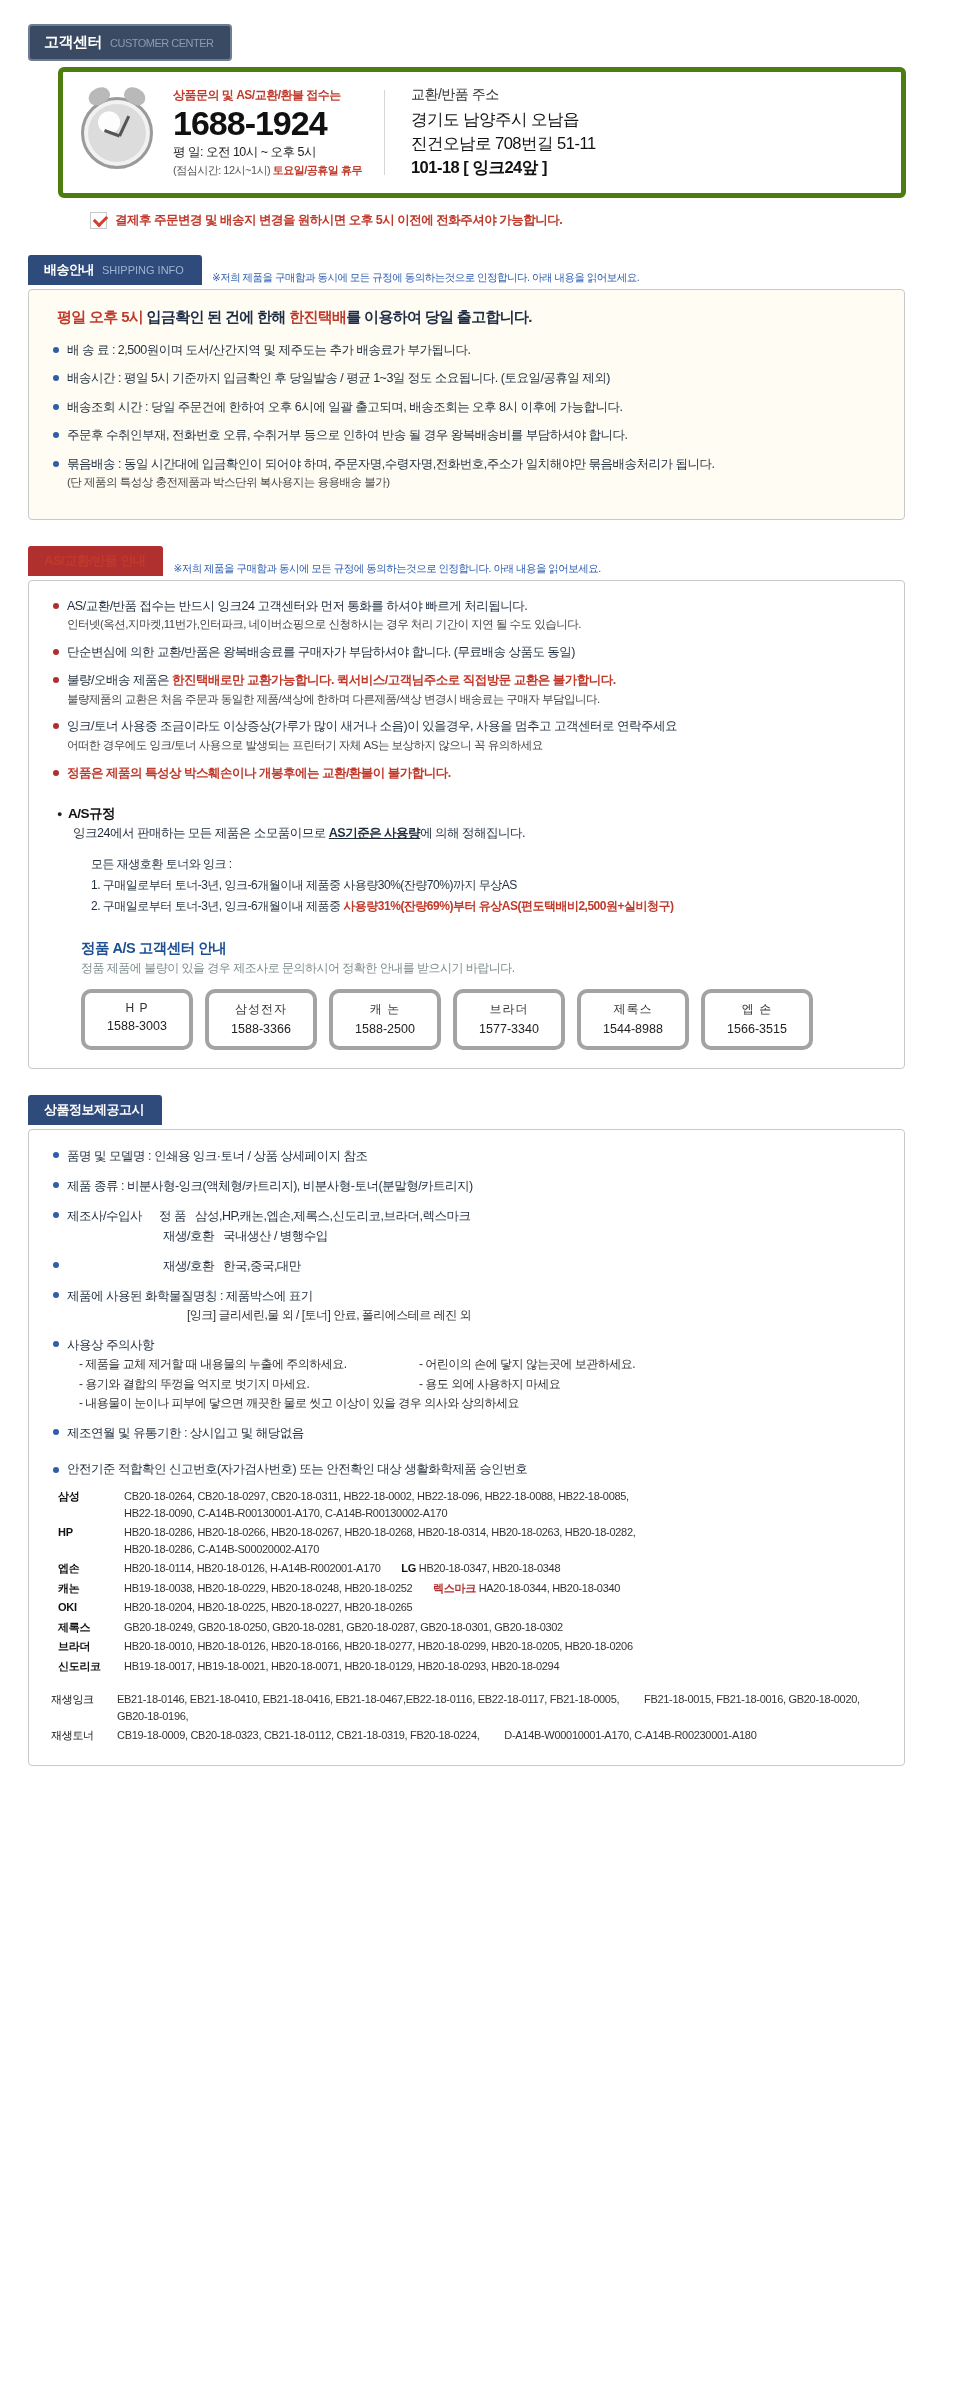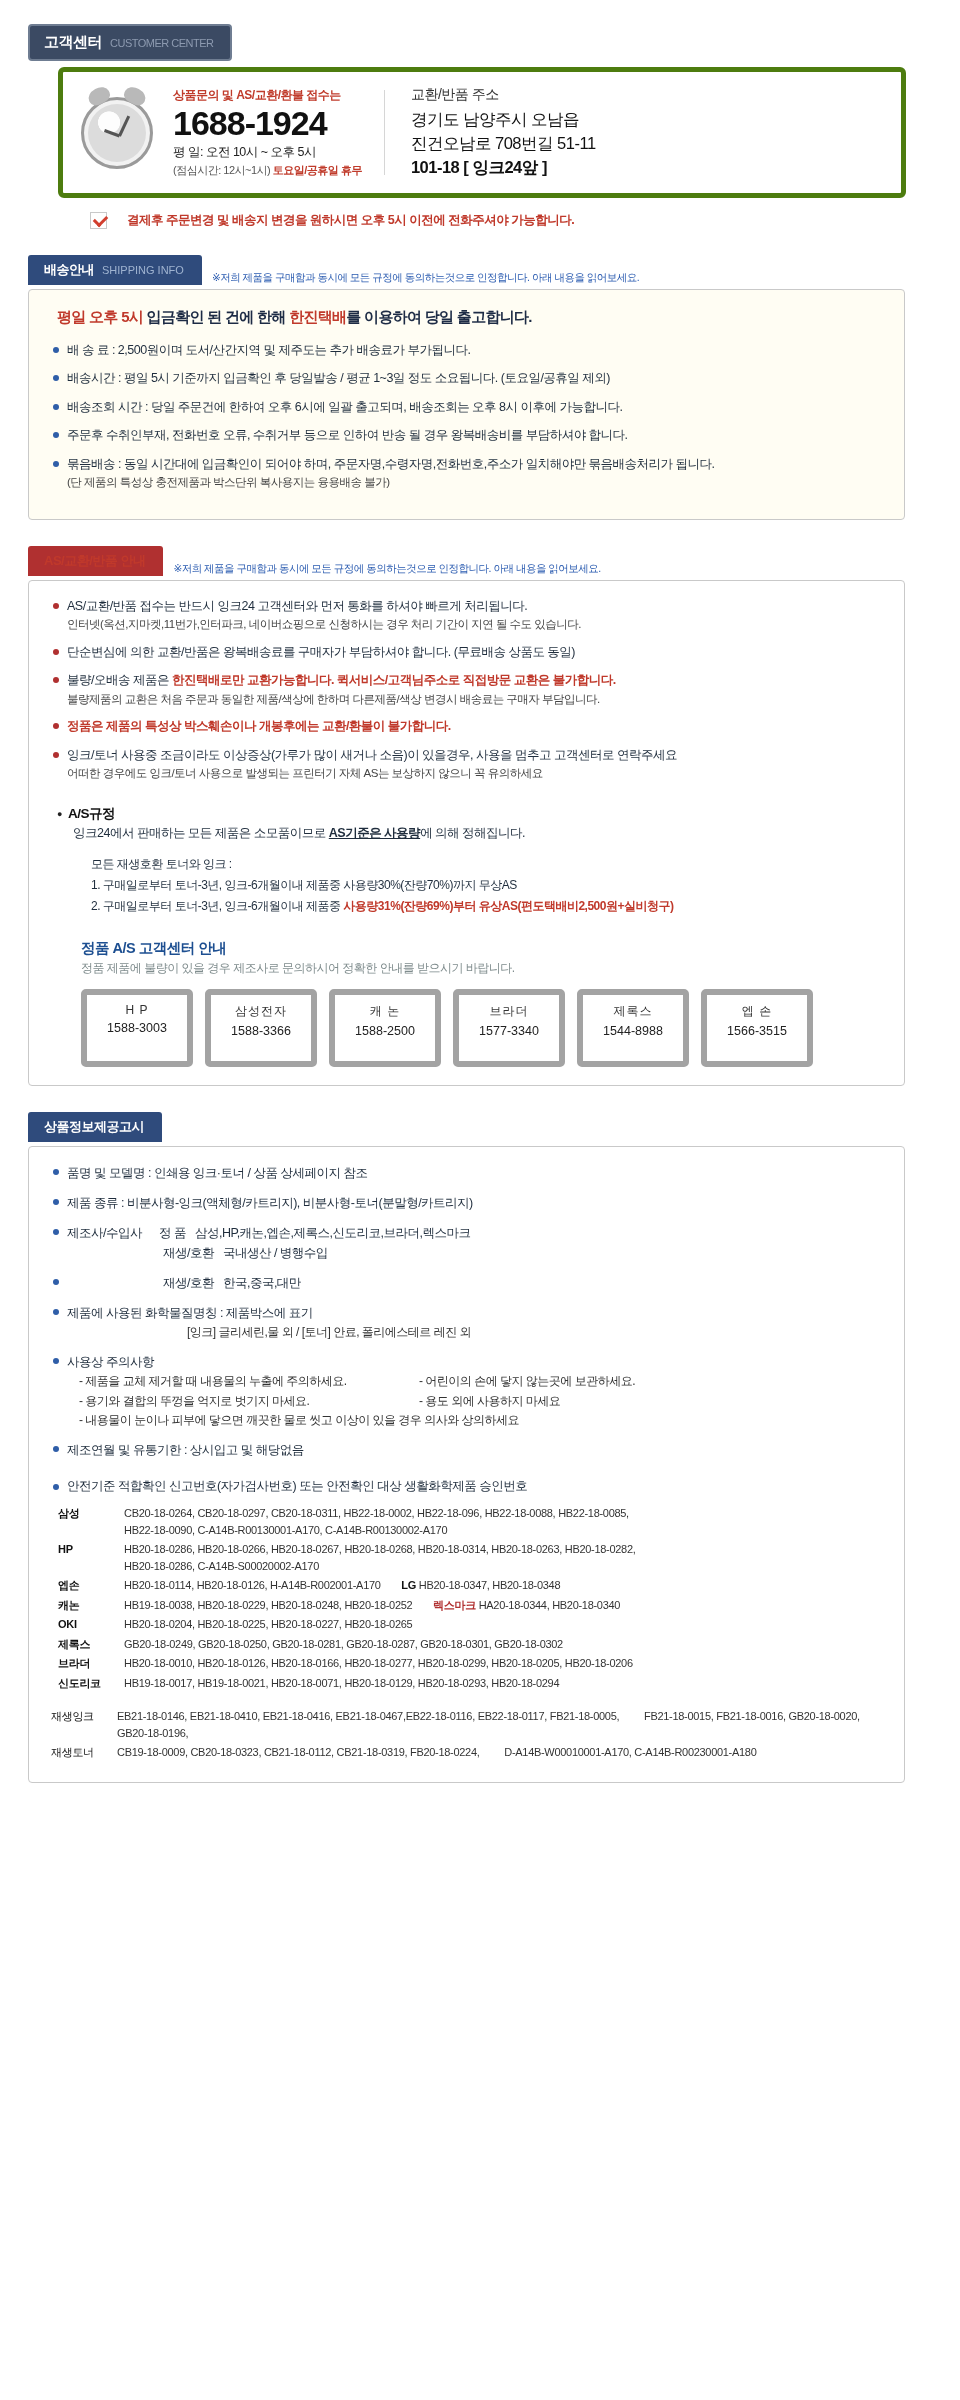--- a/index.html
+++ b/index.html
@@ -83,21 +83,21 @@
   .cc-left .hours2 .off { color:#c03b2b; font-weight:bold; }
 
   .cc-div { width:1px; background:#d6d6d6; align-self:stretch; margin:4px 0; }
 
   .cc-right { padding-left:26px; }
   .cc-right .lab { font-size:14px; color:#333; letter-spacing:-0.5px; }
   .cc-right .addr1 { font-size:16.5px; color:#111; margin-top:5px; letter-spacing:-0.5px;}
   .cc-right .addr2 { font-size:16.5px; color:#111; margin-top:2px; letter-spacing:-0.5px;}
   .cc-right .addr3 { font-size:16.5px; color:#111; margin-top:2px; font-weight:bold; letter-spacing:-0.5px;}
 
-  .cc-notice { margin:14px 0 0 62px; font-size:12.5px; color:#c0392b; font-weight:bold; letter-spacing:-0.5px; display:flex; align-items:center; gap:20px;}
+  .cc-notice { margin:14px 0 0 62px; font-size:12.5px; color:#c0392b; font-weight:bold; letter-spacing:-0.5px; display:flex; align-items:center; gap:8px;}
   .chk { width:17px; height:17px; background:#fff; border:1px solid #c9c9c9; position:relative; flex:0 0 17px;}
   .chk:after{ content:""; position:absolute; left:3px; top:2px; width:10px; height:6px; border-left:3px solid #d23f2f; border-bottom:3px solid #d23f2f; transform:rotate(-45deg); }
 
   
   .sec { margin: 26px 0 0 28px; width:877px; }
   .sec-head { display:flex; align-items:flex-end; }
   .box {
     border:1px solid #c9c9c9;
     border-radius:4px;
     background:#fff;
@@ -131,22 +131,22 @@
   
   .as-sub-title { font-size:13.5px; font-weight:bold; color:#111; margin:22px 0 0 6px; letter-spacing:-0.5px;}
   .as-sub-title:before{ content:"●"; font-size:9px; color:#222; margin-right:6px; vertical-align:middle;}
   .as-para { font-size:12.5px; color:#1f2d3d; letter-spacing:-0.5px; line-height:1.7; margin-left:22px;}
   .as-list { font-size:12px; color:#1f2d3d; letter-spacing:-0.5px; line-height:1.75; margin:10px 0 0 40px;}
 
   .as-center-title { color:#1d4f91; font-weight:bold; font-size:14.5px; margin:22px 0 2px 30px; letter-spacing:-0.5px;}
   .as-center-sub { color:#7f8c8d; font-size:12px; margin:0 0 12px 30px; letter-spacing:-0.5px;}
   .brand-row { display:flex; gap:12px; margin-left:30px; }
   .brand {
-    width:112px; border:6px solid #a3a3a3; border-radius:5px; background:#fff;
-    text-align:center; padding:8px 0 23px 0;
+    width:112px; border:4px solid #a3a3a3; border-radius:10px; background:#fff;
+    text-align:center; padding:8px 0 10px 0;
   }
   .brand .nm { font-size:12px; color:#333; letter-spacing:1px;}
   .brand .no { font-size:12.5px; color:#222; margin-top:4px;}
 
   
   .pi-list { list-style:none; margin:0; padding:0; }
   .pi-list > li {
     position:relative; padding-left:16px; font-size:12.5px; color:#1f2d3d;
     letter-spacing:-0.5px; line-height:1.6; margin-bottom:10px;
   }
@@ -252,25 +252,25 @@
           <span class="sub-line">인터넷(옥션,지마켓,11번가,인터파크, 네이버쇼핑으로 신청하시는 경우 처리 기간이 지연 될 수도 있습니다.</span>
         </li>
         <li>
           <span>단순변심에 의한 교환/반품은 왕복배송료를 구매자가 부담하셔야 합니다. (무료배송 상품도 동일)</span>
         </li>
         <li>
           <span>불량/오배송 제품은 </span><span class="redb">한진택배로만 교환가능합니다. 퀵서비스/고객님주소로 직접방문 교환은 불가합니다.</span>
           <span class="sub-line">불량제품의 교환은 처음 주문과 동일한 제품/색상에 한하며 다른제품/색상 변경시 배송료는 구매자 부담입니다.</span>
         </li>
         <li>
-          <span class="redb">정품은 제품의 특성상 박스훼손이나 개봉후에는 </span><span class="redb">교환/환불이 불가합니다.</span>
-        </li>
-        <li>
           <span>잉크/토너 사용중 조금이라도 이상증상(가루가 많이 새거나 소음)이 있을경우, 사용을 멈추고 고객센터로 연락주세요</span>
           <span class="sub-line">어떠한 경우에도 잉크/토너 사용으로 발생되는 프린터기 자체 AS는 보상하지 않으니 꼭 유의하세요</span>
+        </li>
+        <li>
+          <span class="redb">정품은 제품의 특성상 박스훼손이나 개봉후에는 </span><span class="redb">교환/환불이 불가합니다.</span>
         </li>
       </ul>
 
       <div class="as-sub-title">A/S규정</div>
 
       <div class="as-para">
         <span>잉크24에서 판매하는 모든 제품은 소모품이므로 </span><span class="u" style="font-weight:bold">AS기준은 사용량</span><span>에 의해 정해집니다.</span>
       </div>
 
       <div class="as-list">

